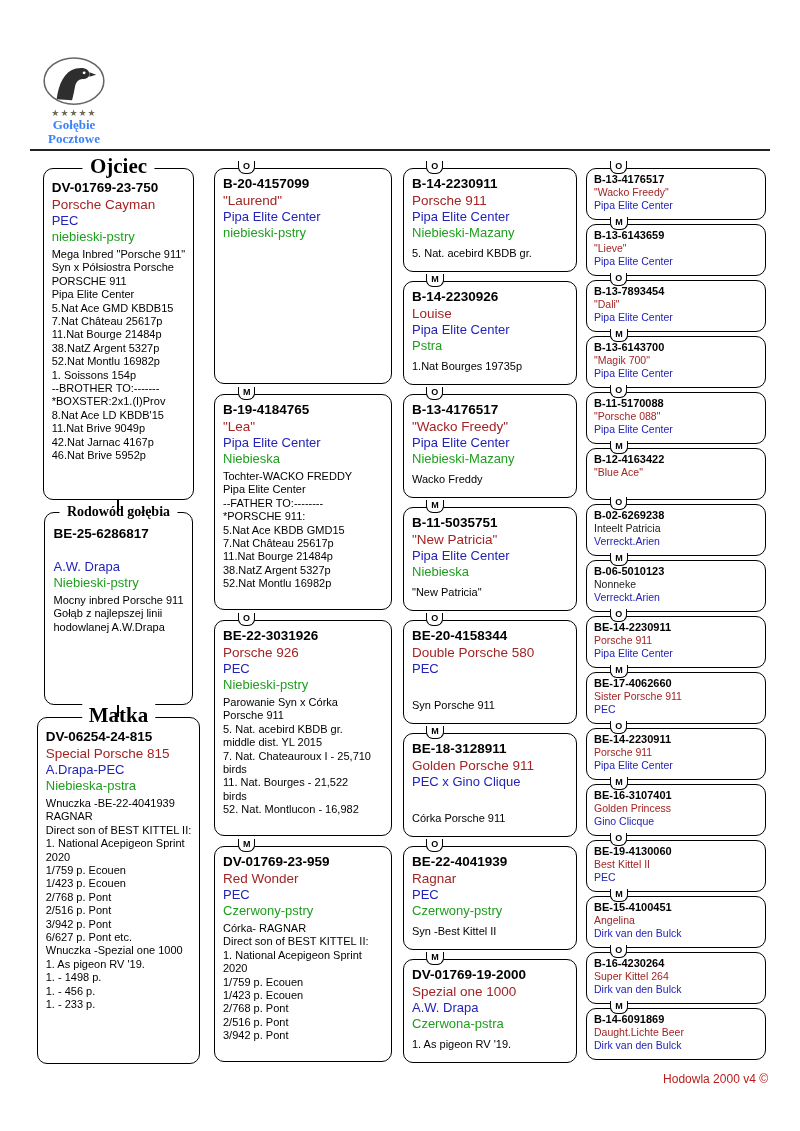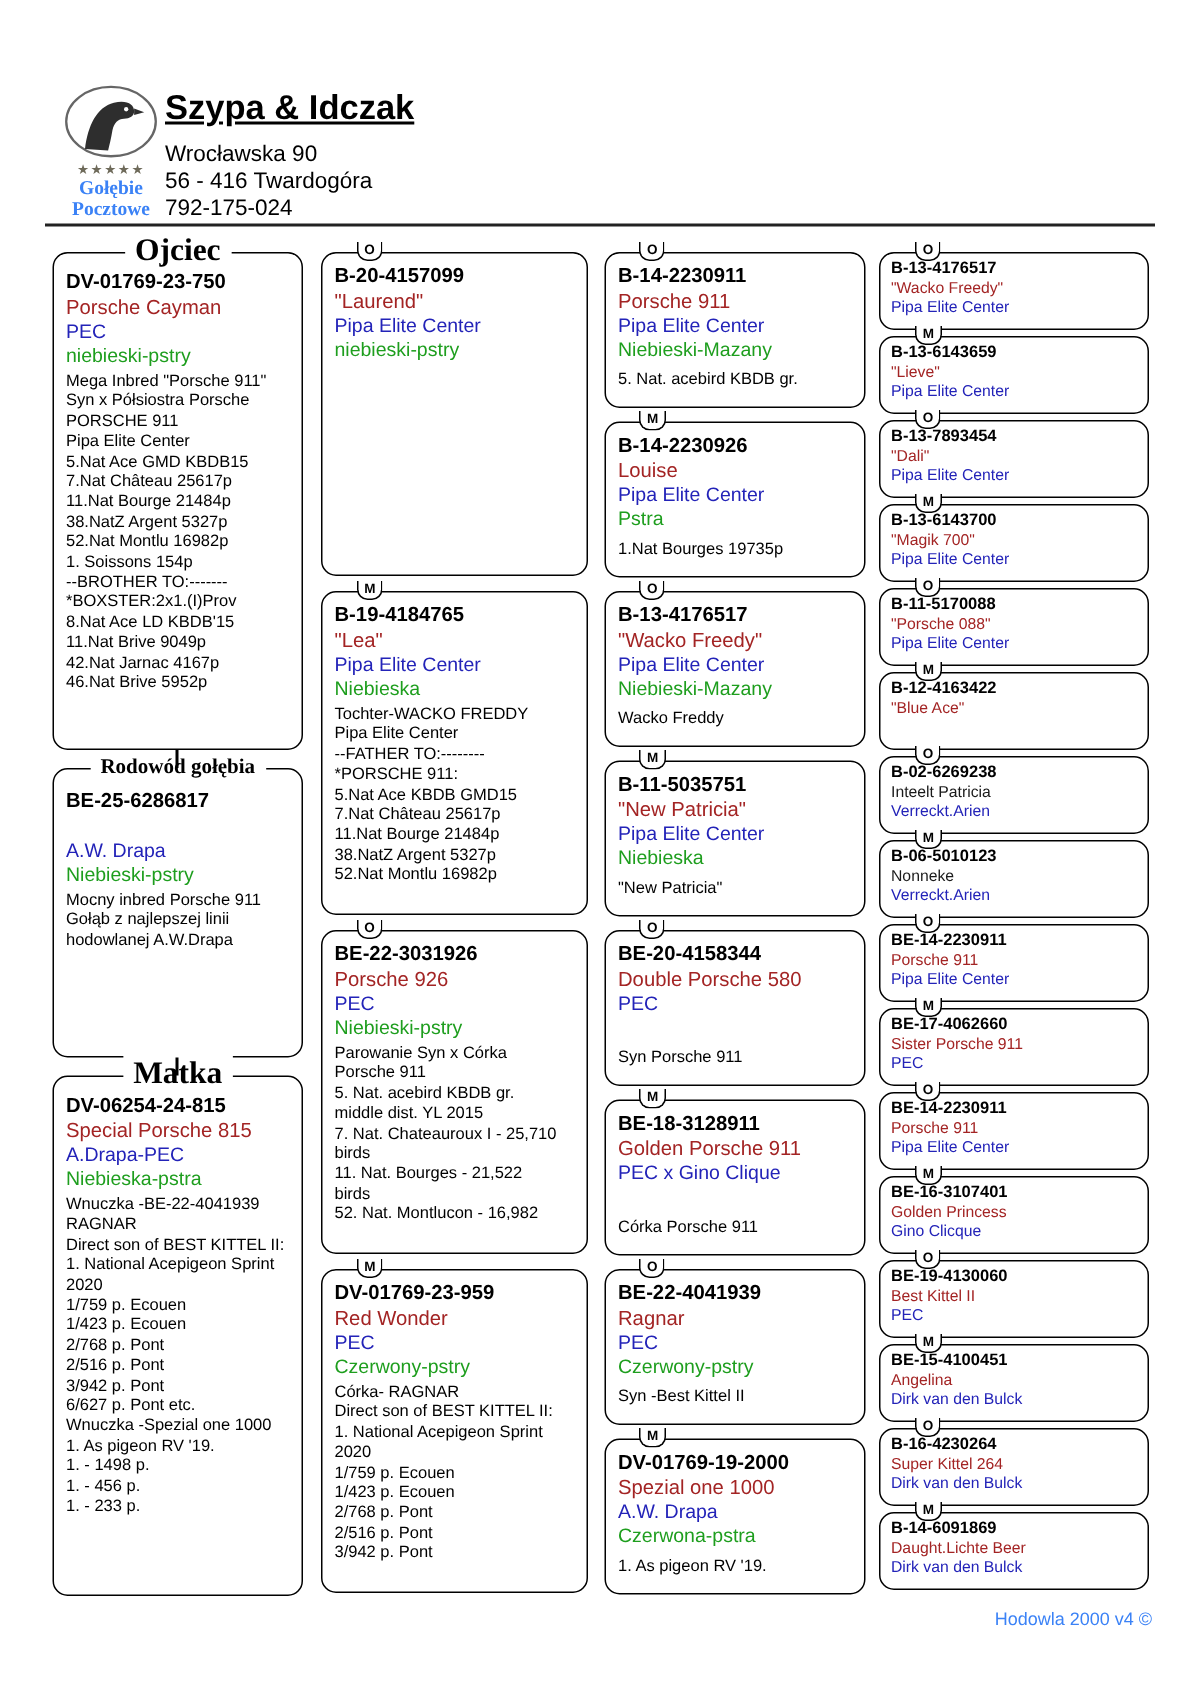--- a/index.html
+++ b/index.html
@@ -12,21 +12,21 @@
   .logo svg { display:block; margin:0 auto; }
   .logo .stars { font-size:9px; letter-spacing:1px; color:#6e6a5a; line-height:9px; margin-top:1px; }
   .logo .logo-line { font-family:"Liberation Serif", serif; font-weight:bold; font-size:13px; color:#3b82f6; line-height:14px; }
   .hdr-text { position:absolute; left:110px; top:58px; }
   .hdr-title { font-size:23px; font-weight:bold; text-decoration:underline; margin-bottom:9px; }
   .hdr-addr { font-size:15px; line-height:18px; }
   .rule { position:absolute; left:30px; right:30px; top:149px; border-top:2px solid #222; }
 
   
   .col { position:absolute; display:flex; flex-direction:column; }
-  #col1 { left:35px;  top:168px; width:167px; gap:12px; }
+  #col1 { left:35px;  top:168px; width:167px; gap:12px;align-items:center; }
   #col2 { left:214px; top:168px; width:178px; gap:10px; }
   #col3 { left:403px; top:168px; width:174px; gap:9px; }
   #col4 { left:586px; top:168px; width:180px; gap:4px; }
 
   
   .pbox { position:relative; border:1.6px solid #000; border-radius:10px; background:#fff; padding:6px 8px 4px; }
   .b-ojciec { height:332px; padding-top:10px; }
   .b-rodowod { height:193px; padding-top:12px; }
   .b-matka { height:347px; padding-top:10px; }
   .g2 { height:216px; }
@@ -49,43 +49,37 @@
   .g3 .desc { margin-top:6px; }
 
   .g4 .ring  { font-size:11px; line-height:14px; }
   .g4 .pname { font-size:10.5px; line-height:13px; min-height:13px; }
   .g4 .loft  { font-size:10.5px; line-height:13px; }
 
   .connector { position:absolute; width:2px; background:#000; left:117px; }
   #conn1 { top:500px; height:12px; }
   #conn2 { top:705px; height:12px; }
 
-  .footer { position:absolute; right:32px; top:1072px; font-size:12px; color:#3b82f6; }
+  .footer { position:absolute; right:32px; top:1072px; font-size:12px; color:#b91c1c; }
 </style>
 </head>
 <body>
 
 <div class="page">
 
   <div class="logo">
     <svg width="68" height="52" viewBox="0 0 70 54">
       <ellipse cx="35" cy="26" rx="31" ry="24" fill="none" stroke="#666" stroke-width="1.6"></ellipse>
       <path d="M17 45 C19 29 25 16 37 13 C46 11 51 14 51 19 C51 22 48 24 44 24 C40 24 37 27 36 32 C35 38 34 42 33 46 Z" fill="#2e2e2e"></path>
       <path d="M51 17 L58 19.5 L51 21.5 Z" fill="#2e2e2e"></path>
       <circle cx="45.5" cy="17.5" r="1.5" fill="#fff"></circle>
     </svg>
     <div class="stars">★★★★★</div>
     <div class="logo-line">Gołębie</div>
     <div class="logo-line">Pocztowe</div>
-  </div>
-  <div class="hdr-text">
-    <div class="hdr-title">Szypa &amp; Idczak</div>
-    <div class="hdr-addr">Wrocławska 90</div>
-    <div class="hdr-addr">56 - 416  Twardogóra</div>
-    <div class="hdr-addr">792-175-024</div>
   </div>
   <div class="rule"></div>
 
   <div class="col" id="col1">
     <div class="pbox b-ojciec">
       <span class="box-title">Ojciec</span>
       <div class="ring">DV-01769-23-750</div>
       <div class="pname">Porsche Cayman</div>
       <div class="loft">PEC</div>
       <div class="pcolor">niebieski-pstry</div>

